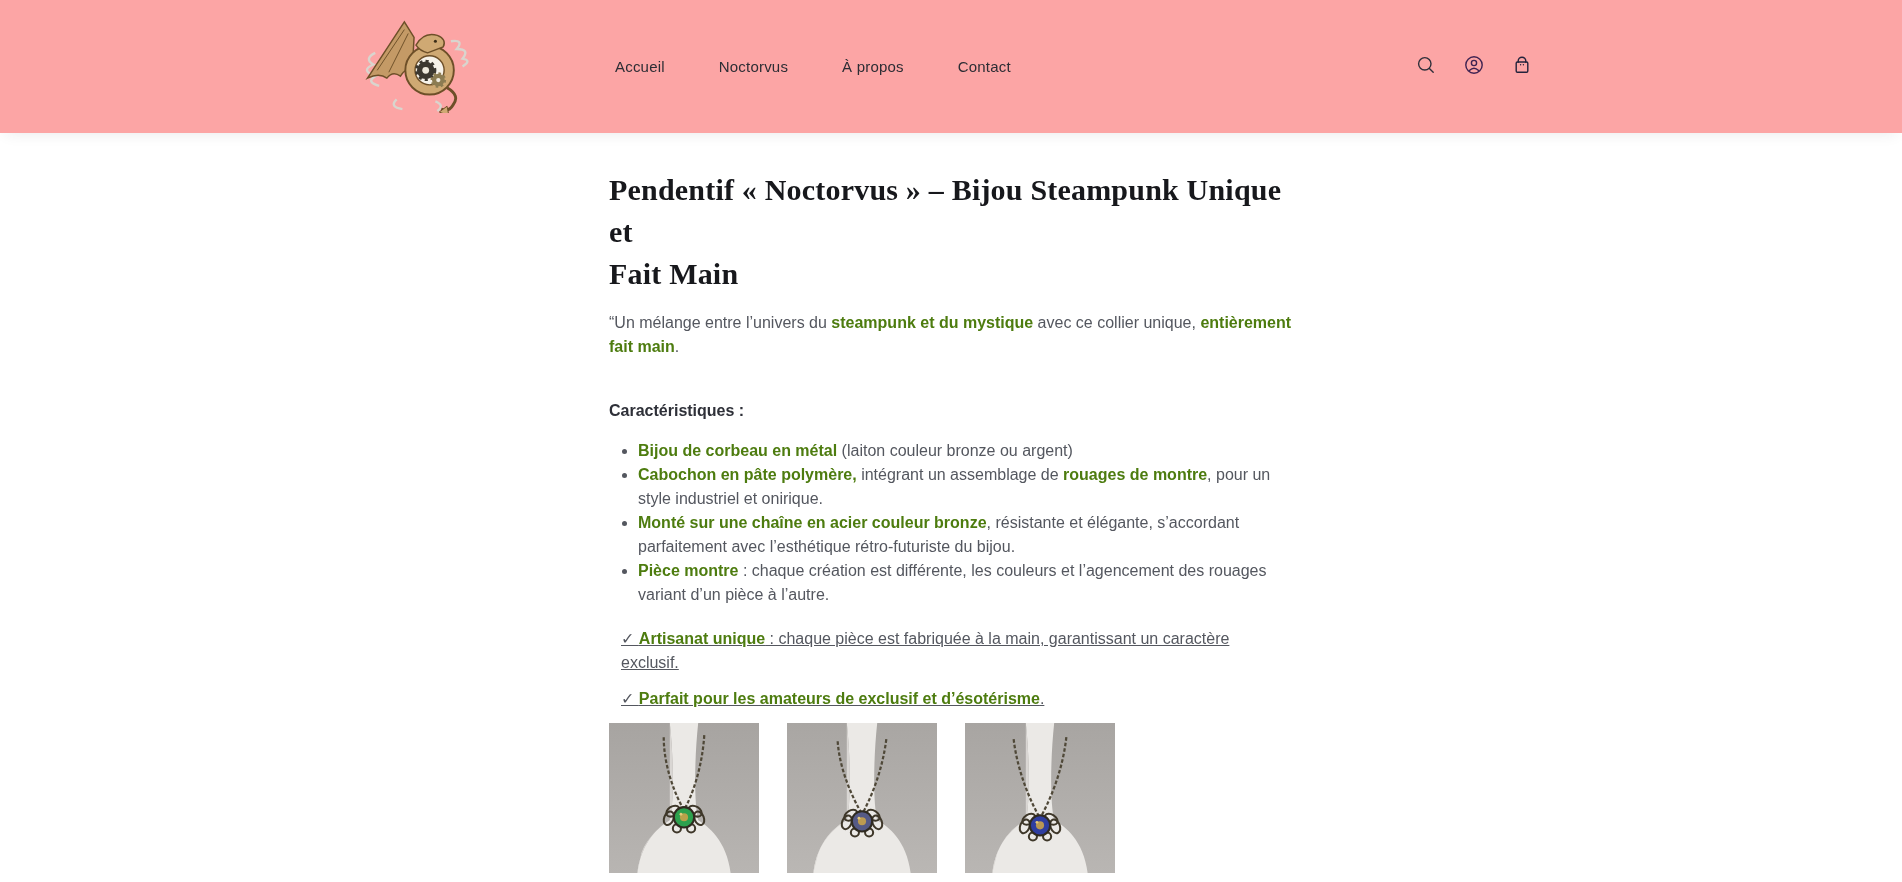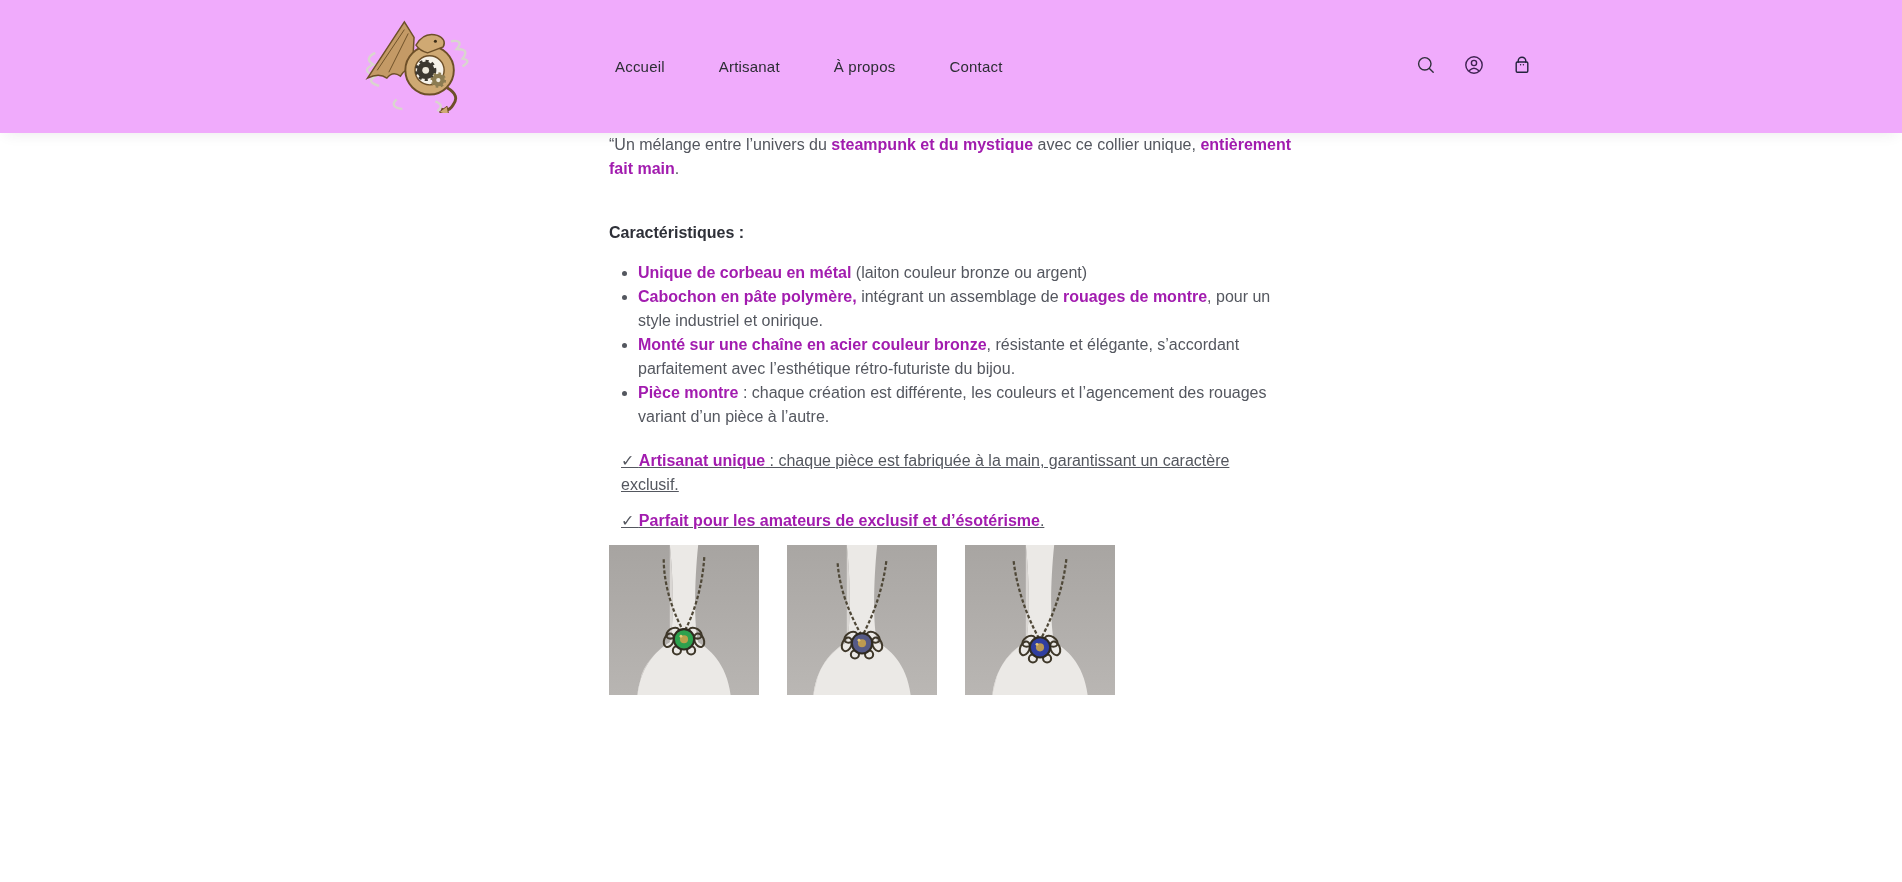--- a/index.html
+++ b/index.html
@@ -1,21 +1,21 @@
 <!DOCTYPE html>
 <html lang="fr"><head>
 <meta charset="utf-8">
 <style>
   * { box-sizing: border-box; margin: 0; padding: 0; }
   html, body { width: 1902px; height: 882px; overflow: hidden; background: #ffffff; }
   body { font-family: "Liberation Sans", sans-serif; }
 
   
   .site-header {
-    height: 133px; background: #f0abfc; position: relative;
+    height: 133px; background: #fca5a5; position: relative;
     box-shadow: 0 6px 14px -6px rgba(40,44,63,0.10);
   }
   .header-inner {
     width: 1200px; height: 100%; margin: 0 auto;
     display: flex; align-items: center;
   }
   .logo-link { display: block; margin-left: 6px; cursor: pointer; }
   .main-nav { display: flex; gap: 54px; margin-left: 140px; }
   .nav-item {
     font-size: 15px; color: #2c2d34; letter-spacing: .2px;
@@ -26,21 +26,21 @@
 
   
   .content { width: 684px; margin: 0 auto; }
   .product-title {
     font-family: "Liberation Serif", serif; font-weight: 700;
     font-size: 30px; line-height: 42px; color: #17181c;
     margin-top: 36px; margin-bottom: 16px; letter-spacing: .2px;
   }
   .product-title span { display: block; }
   .rich, .intro { font-size: 16px; line-height: 24px; color: #54575f; }
-  .rich strong, .intro strong { color: #a21caf; font-weight: 700; }
+  .rich strong, .intro strong { color: #4d7c0f; font-weight: 700; }
   .intro { margin-bottom: 22px; }
   .features-heading { font-size: 16px; line-height: 24px; font-weight: 700; color: #2e3038; margin-bottom: 16px; margin-top: 40px; }
   .features-list { margin: 0 0 20px 0; padding-left: 29px; }
   .features-list li { font-size: 16px; line-height: 24px; color: #54575f; }
   .benefit-line { margin: 12px; text-decoration: underline; }
   .similar-heading {
     font-family: "Liberation Serif", serif; font-weight: 700;
     font-size: 25px; line-height: 32px; color: #17181c;
     margin-top: 46px; margin-bottom: 18px; letter-spacing: .2px;
   }
@@ -71,21 +71,21 @@
           <circle cx="83" cy="66" r="6.5" fill="#8c7c52" stroke="#8c7c52" stroke-width="3" stroke-dasharray="2.5 2.5"></circle>
           <circle cx="83" cy="66" r="2.2" fill="#efeadd"></circle>
           <path d="M92,74 Q106,82 98,92 Q94,99 86,96" fill="none" stroke="#6d4f28" stroke-width="3"></path>
           <path d="M84,99 l8,-6 l2,10 z" fill="#cfa973" stroke="#6d4f28" stroke-width="1"></path>
         </svg>
       </span>
     </a>
 
     <nav class="main-nav">
       <a class="nav-item">Accueil</a>
-      <a class="nav-item">Artisanat</a>
+      <a class="nav-item">Noctorvus</a>
       <a class="nav-item">À propos</a>
       <a class="nav-item">Contact</a>
     </nav>
 
     <div class="header-actions">
       <button class="icon-btn">
         <span>
           <svg viewBox="0 0 20 20" width="20" height="20" fill="none" stroke="#2f2f3a" stroke-width="1.4" stroke-linecap="round">
             <circle cx="8.8" cy="8.8" r="6.2"></circle>
             <line x1="13.4" y1="13.4" x2="17.2" y2="17.2"></line>
@@ -111,27 +111,31 @@
           </svg>
         </span>
       </button>
     </div>
 
   </div>
 </header>
 
 <main class="content">
 
+  <h1 class="product-title">
+    <span>Pendentif « Noctorvus » – Bijou Steampunk Unique et</span>
+    <span>Fait Main</span>
+  </h1>
 
   <p class="intro rich"><span>“Un mélange entre l’univers du </span><strong>steampunk et du mystique</strong><span> avec ce collier unique, </span><strong>entièrement fait main</strong><span>.</span></p>
 
   <p class="features-heading">Caractéristiques :</p>
 
   <ul class="features-list">
-    <li class="rich"><strong>Unique de corbeau en métal</strong><span> (laiton couleur bronze ou argent)</span></li>
+    <li class="rich"><strong>Bijou de corbeau en métal</strong><span> (laiton couleur bronze ou argent)</span></li>
     <li class="rich"><strong>Cabochon en pâte polymère,</strong><span> intégrant un assemblage de </span><strong>rouages de montre</strong><span>, pour un style industriel et onirique.</span></li>
     <li class="rich"><strong>Monté sur une chaîne en acier couleur bronze</strong><span>, résistante et élégante, s’accordant parfaitement avec l’esthétique rétro-futuriste du bijou.</span></li>
     <li class="rich"><strong>Pièce montre</strong><span> : chaque création est différente, les couleurs et l’agencement des rouages variant d’un pièce à l’autre.</span></li>
   </ul>
 
   <div>
     <p class="rich benefit-line"><span>✓ </span><strong>Artisanat unique</strong><span> : chaque pièce est fabriquée à la main, garantissant un caractère exclusif.</span></p>
     <p class="rich benefit-line"><span>✓ </span><strong>Parfait pour les amateurs de exclusif et d’ésotérisme</strong><span>.</span></p>
   </div>
 

